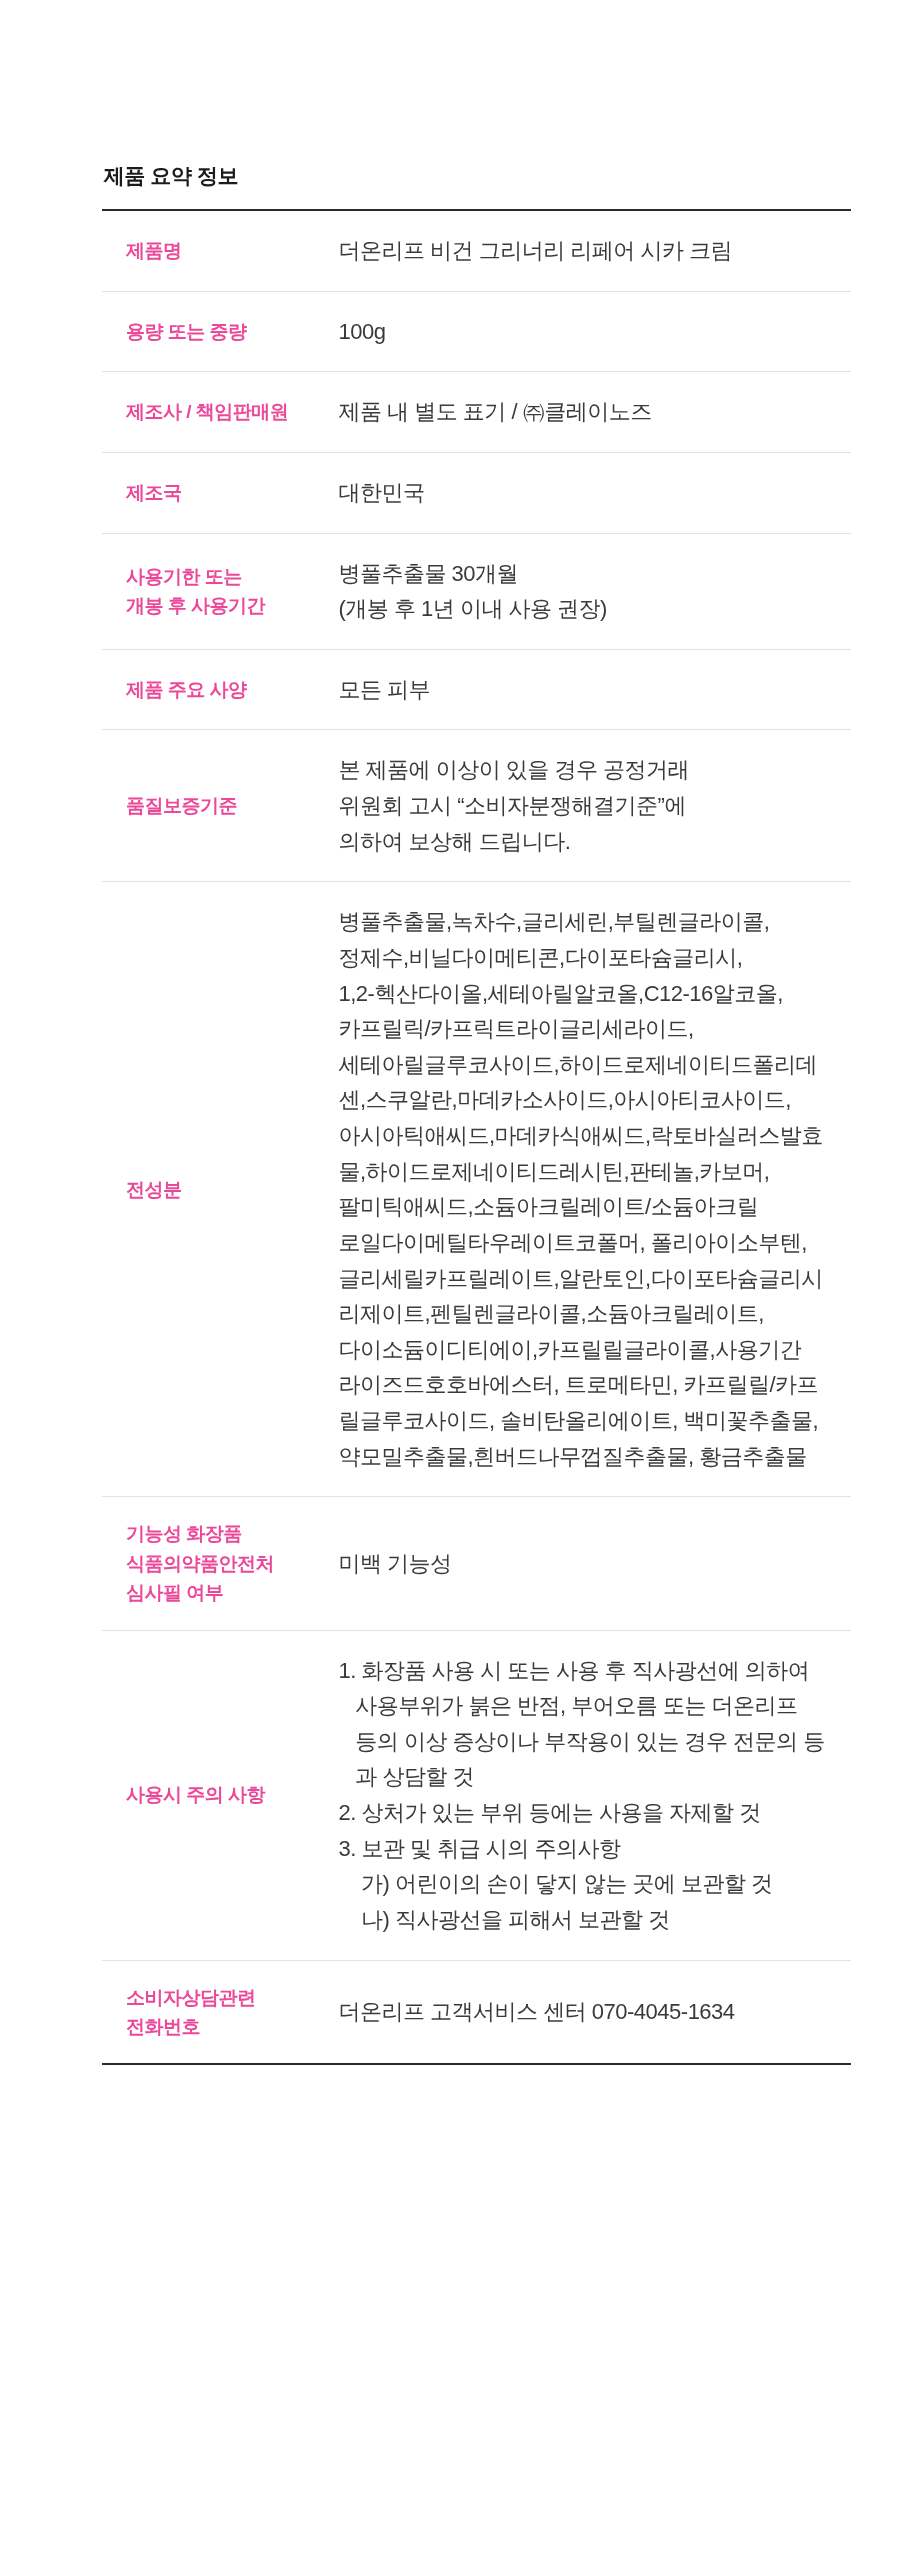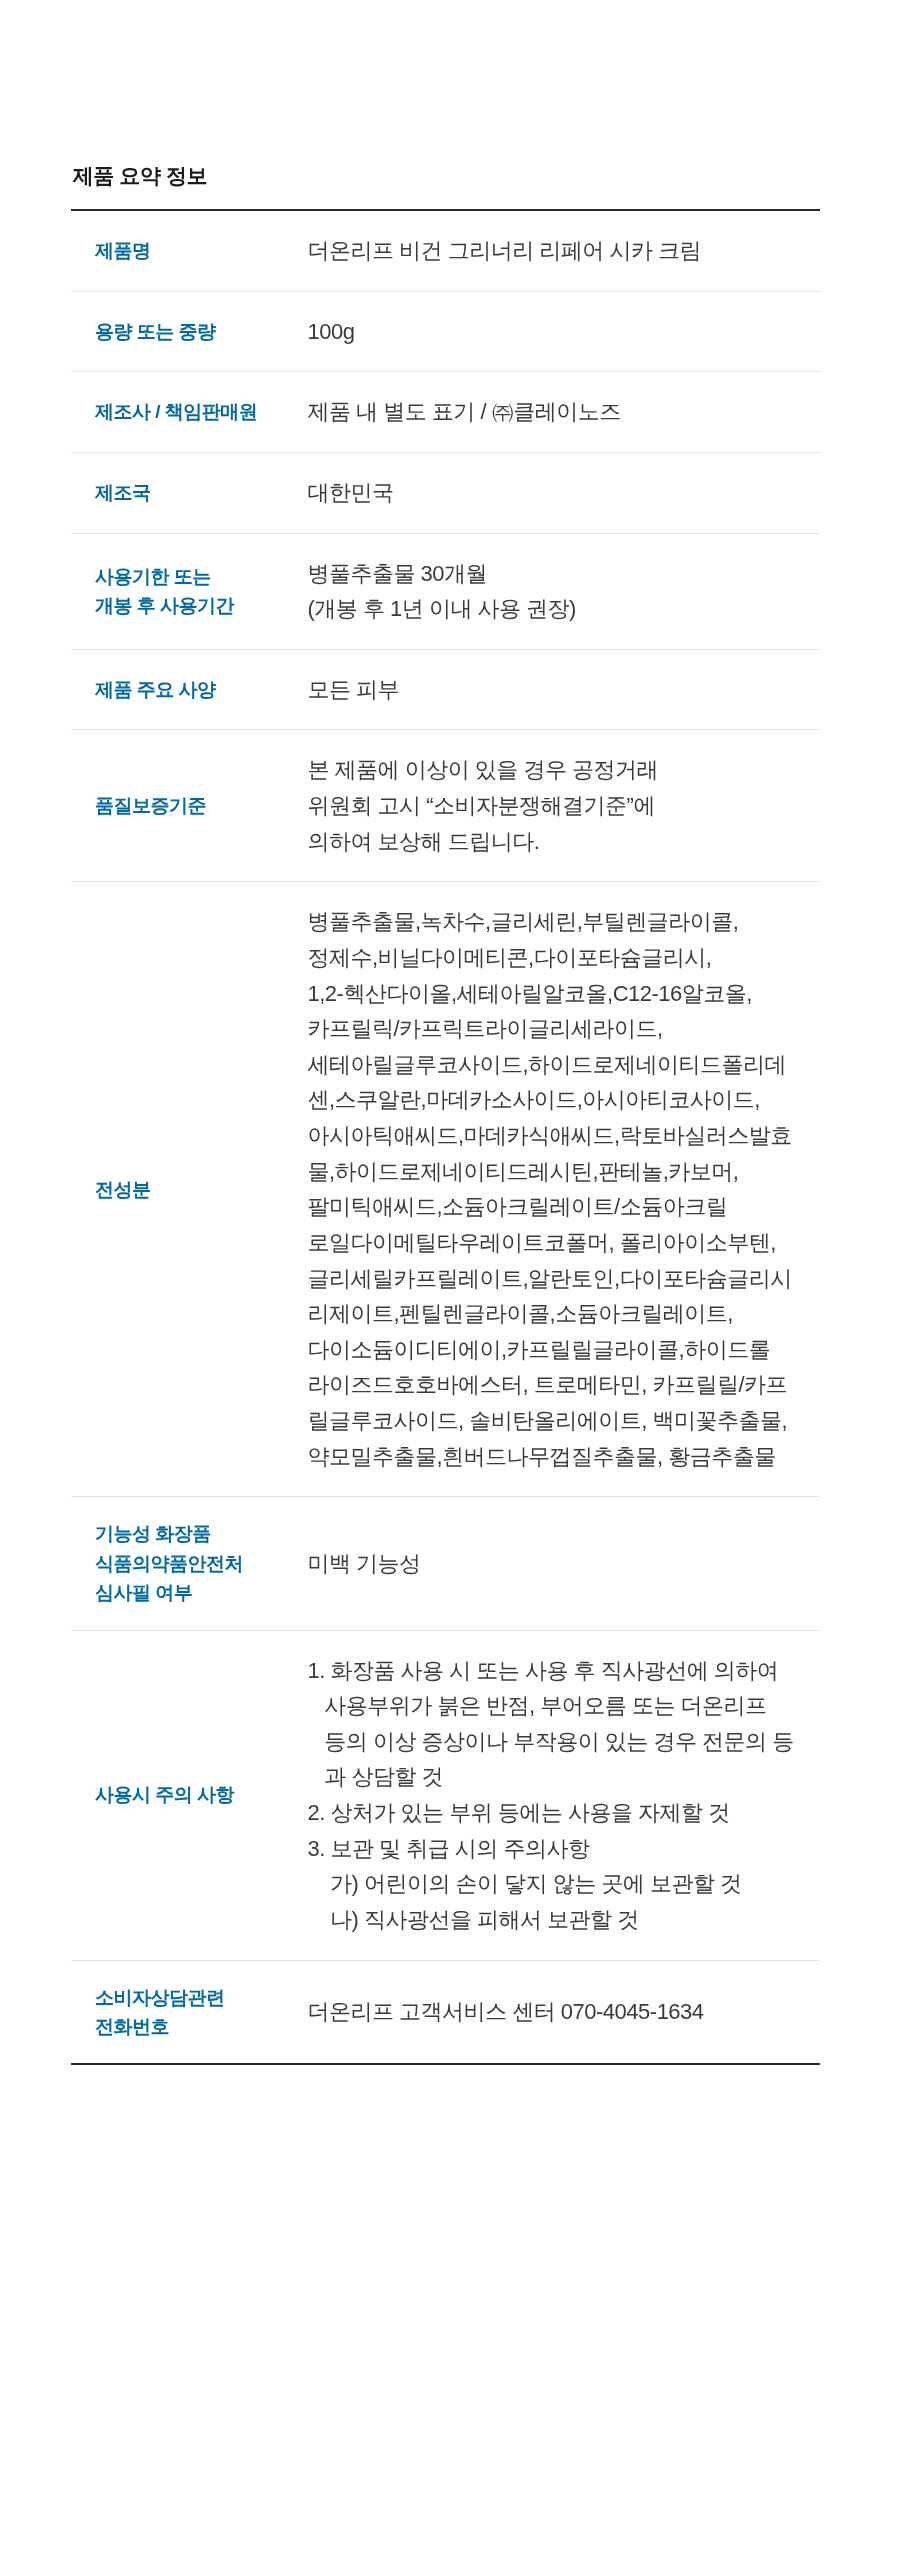--- a/index.html
+++ b/index.html
@@ -11,21 +11,21 @@
     width: 920px;
     min-height: 2576px;
     font-family: "Liberation Sans", "DejaVu Sans", sans-serif;
     color: #222222;
     -webkit-font-smoothing: antialiased;
   }
   .page {
     width: 764px;
     min-height: 2576px;
     box-sizing: border-box;
-    padding: 162px 85px 0 71px;
+    padding: 162px 85px 0 102px;
     background: #ffffff;
   }
   .doc-title {
     font-size: 21px;
     font-weight: bold;
     color: #1b1b1b;
     letter-spacing: -0.4px;
     margin: 0 0 19px 1.7px;
   }
   table.spec {
@@ -41,21 +41,21 @@
   }
   table.spec tr.last-row {
     border-bottom: 2.6px solid #2b2b2b;
   }
   table.spec th {
     width: 228px;
     text-align: left;
     vertical-align: middle;
     font-size: 19px;
     font-weight: bold;
-    color: #0369a1;
+    color: #ec4899;
     letter-spacing: -0.5px;
     padding: 22px 8.5px 22px 24px;
     box-sizing: border-box;
     line-height: 1.55;
   }
   table.spec td {
     vertical-align: middle;
     font-size: 22px;
     font-weight: normal;
     color: #3a3a3a;
@@ -201,21 +201,21 @@
             <div>1,2-헥산다이올,세테아릴알코올,C12-16알코올,</div>
             <div>카프릴릭/카프릭트라이글리세라이드,</div>
             <div>세테아릴글루코사이드,하이드로제네이티드폴리데</div>
             <div>센,스쿠알란,마데카소사이드,아시아티코사이드,</div>
             <div>아시아틱애씨드,마데카식애씨드,락토바실러스발효</div>
             <div>물,하이드로제네이티드레시틴,판테놀,카보머,</div>
             <div>팔미틱애씨드,소듐아크릴레이트/소듐아크릴</div>
             <div>로일다이메틸타우레이트코폴머, 폴리아이소부텐,</div>
             <div>글리세릴카프릴레이트,알란토인,다이포타슘글리시</div>
             <div>리제이트,펜틸렌글라이콜,소듐아크릴레이트,</div>
-            <div>다이소듐이디티에이,카프릴릴글라이콜,하이드롤</div>
+            <div>다이소듐이디티에이,카프릴릴글라이콜,사용기간</div>
             <div>라이즈드호호바에스터, 트로메타민, 카프릴릴/카프</div>
             <div>릴글루코사이드, 솔비탄올리에이트, 백미꽃추출물,</div>
             <div>약모밀추출물,흰버드나무껍질추출물, 황금추출물</div>
             <div></div>
           </div>
         </td>
       </tr>
 
       <tr>
         <th class="multi">

